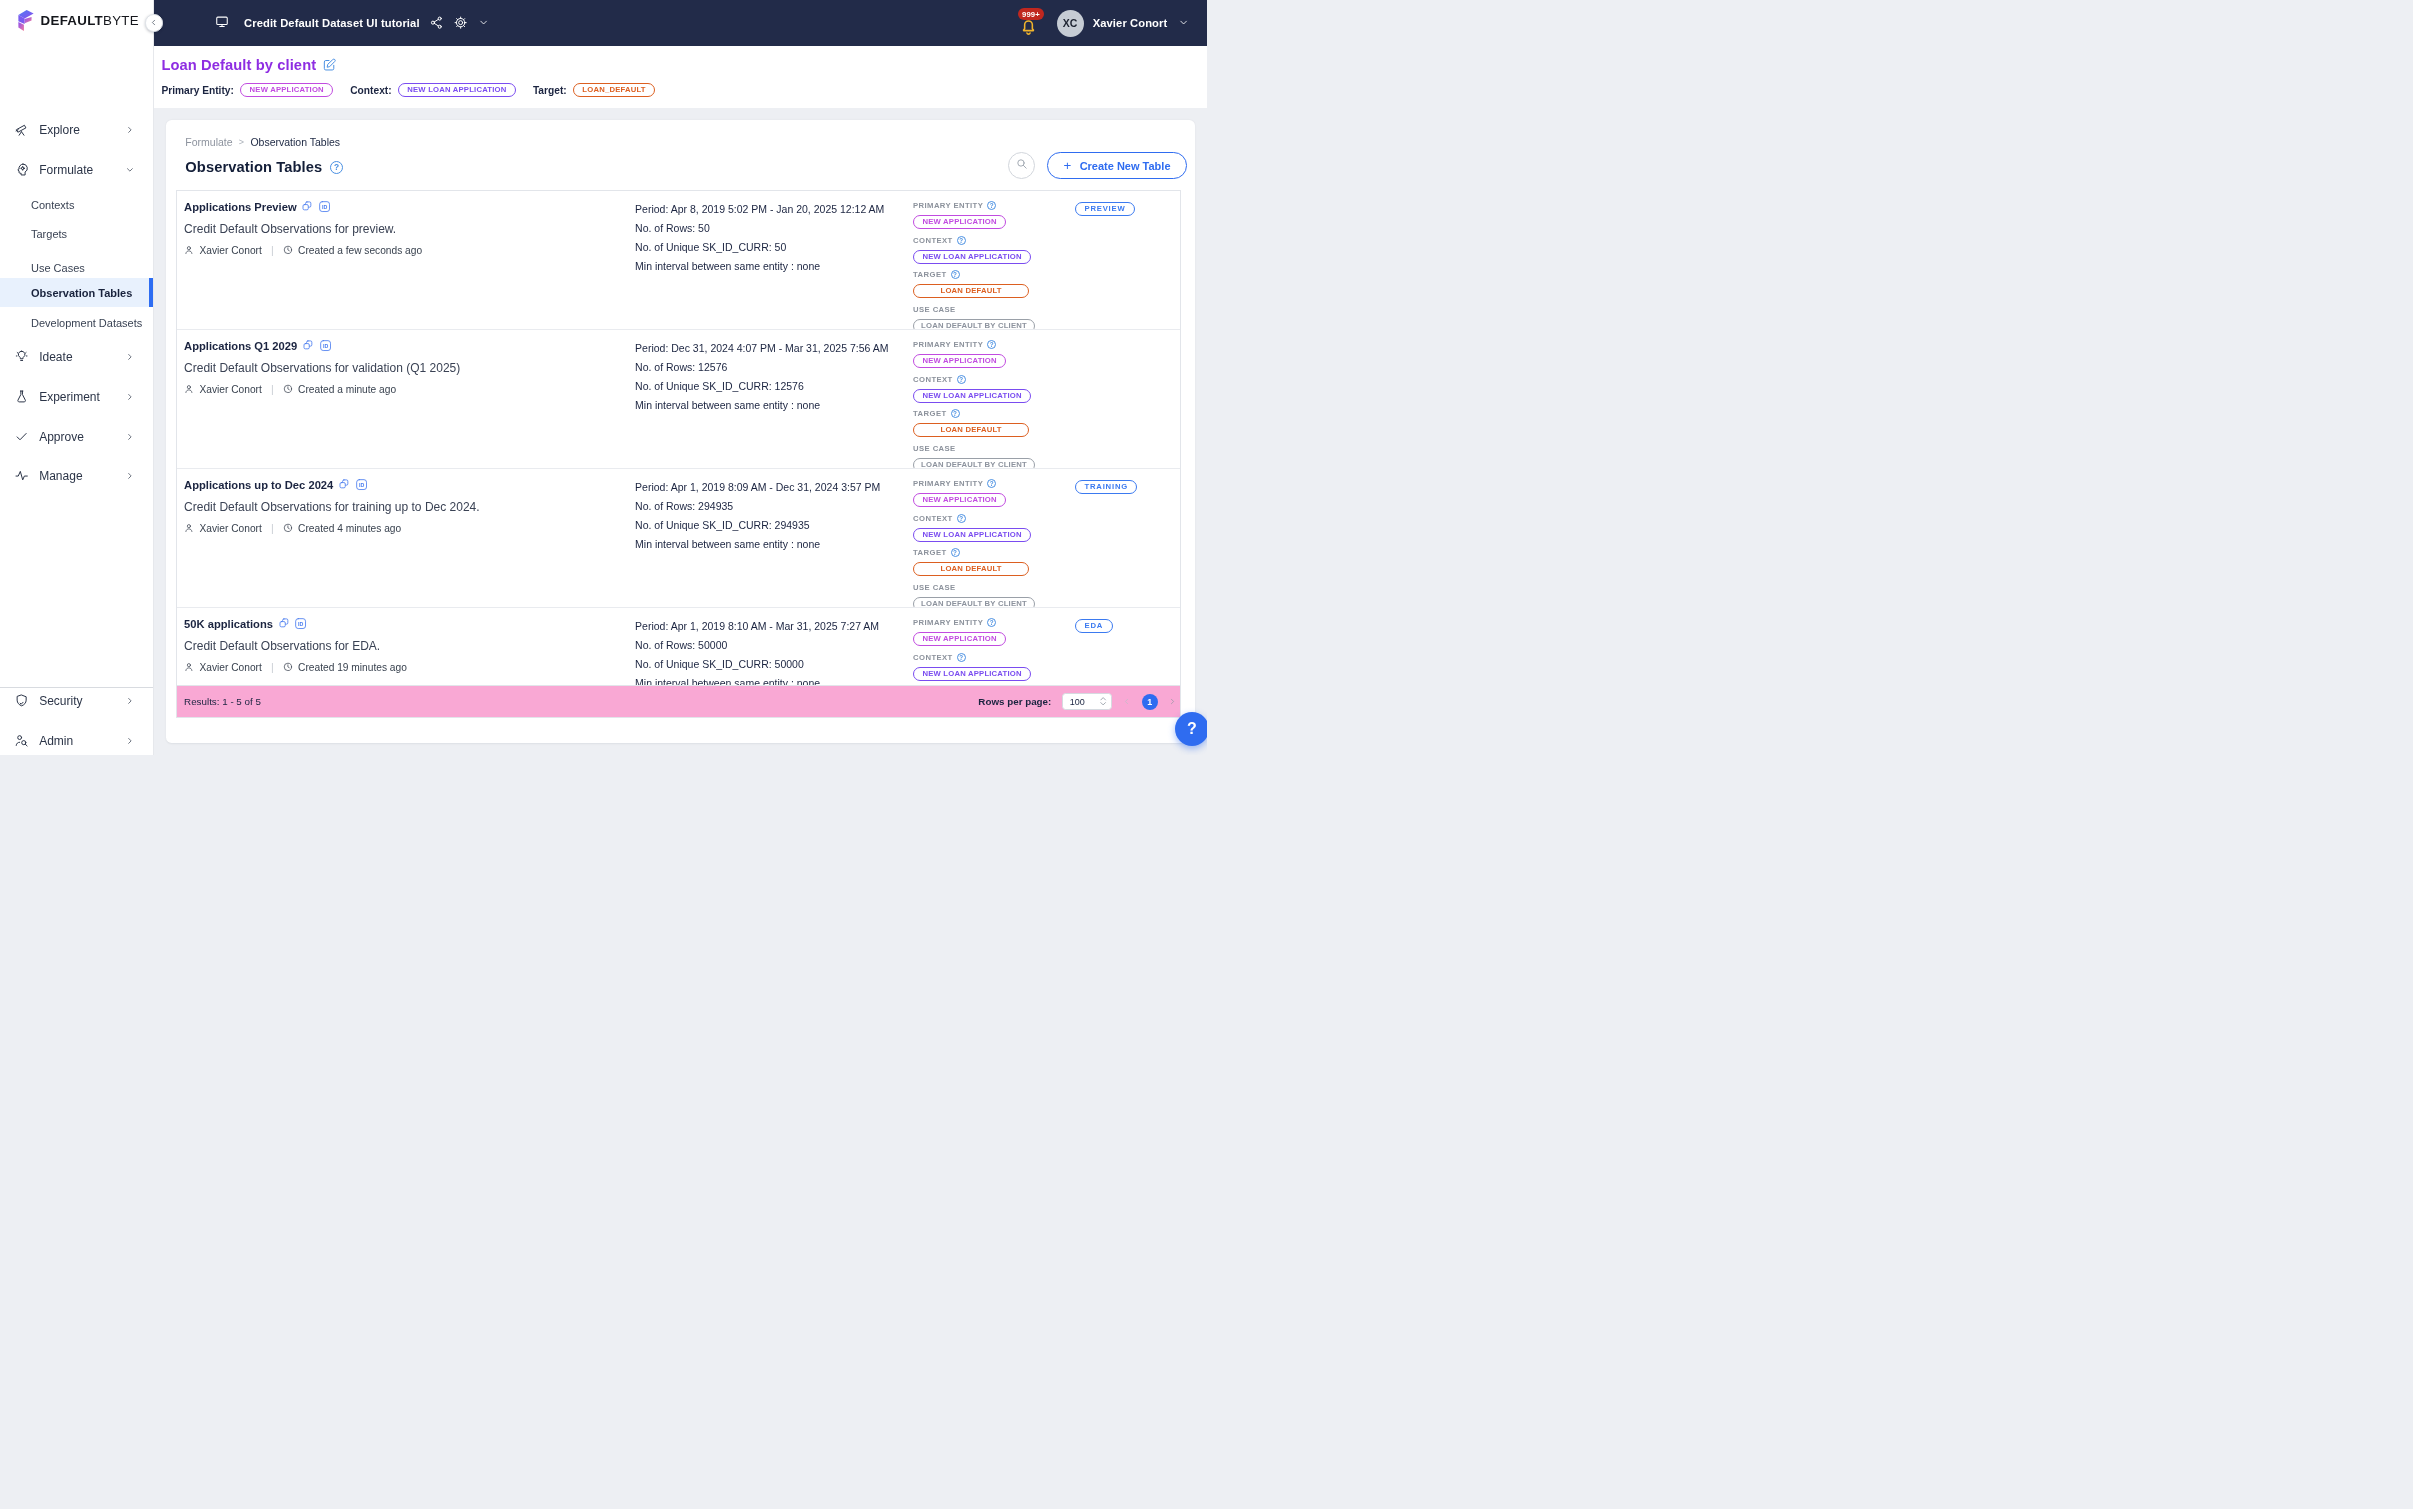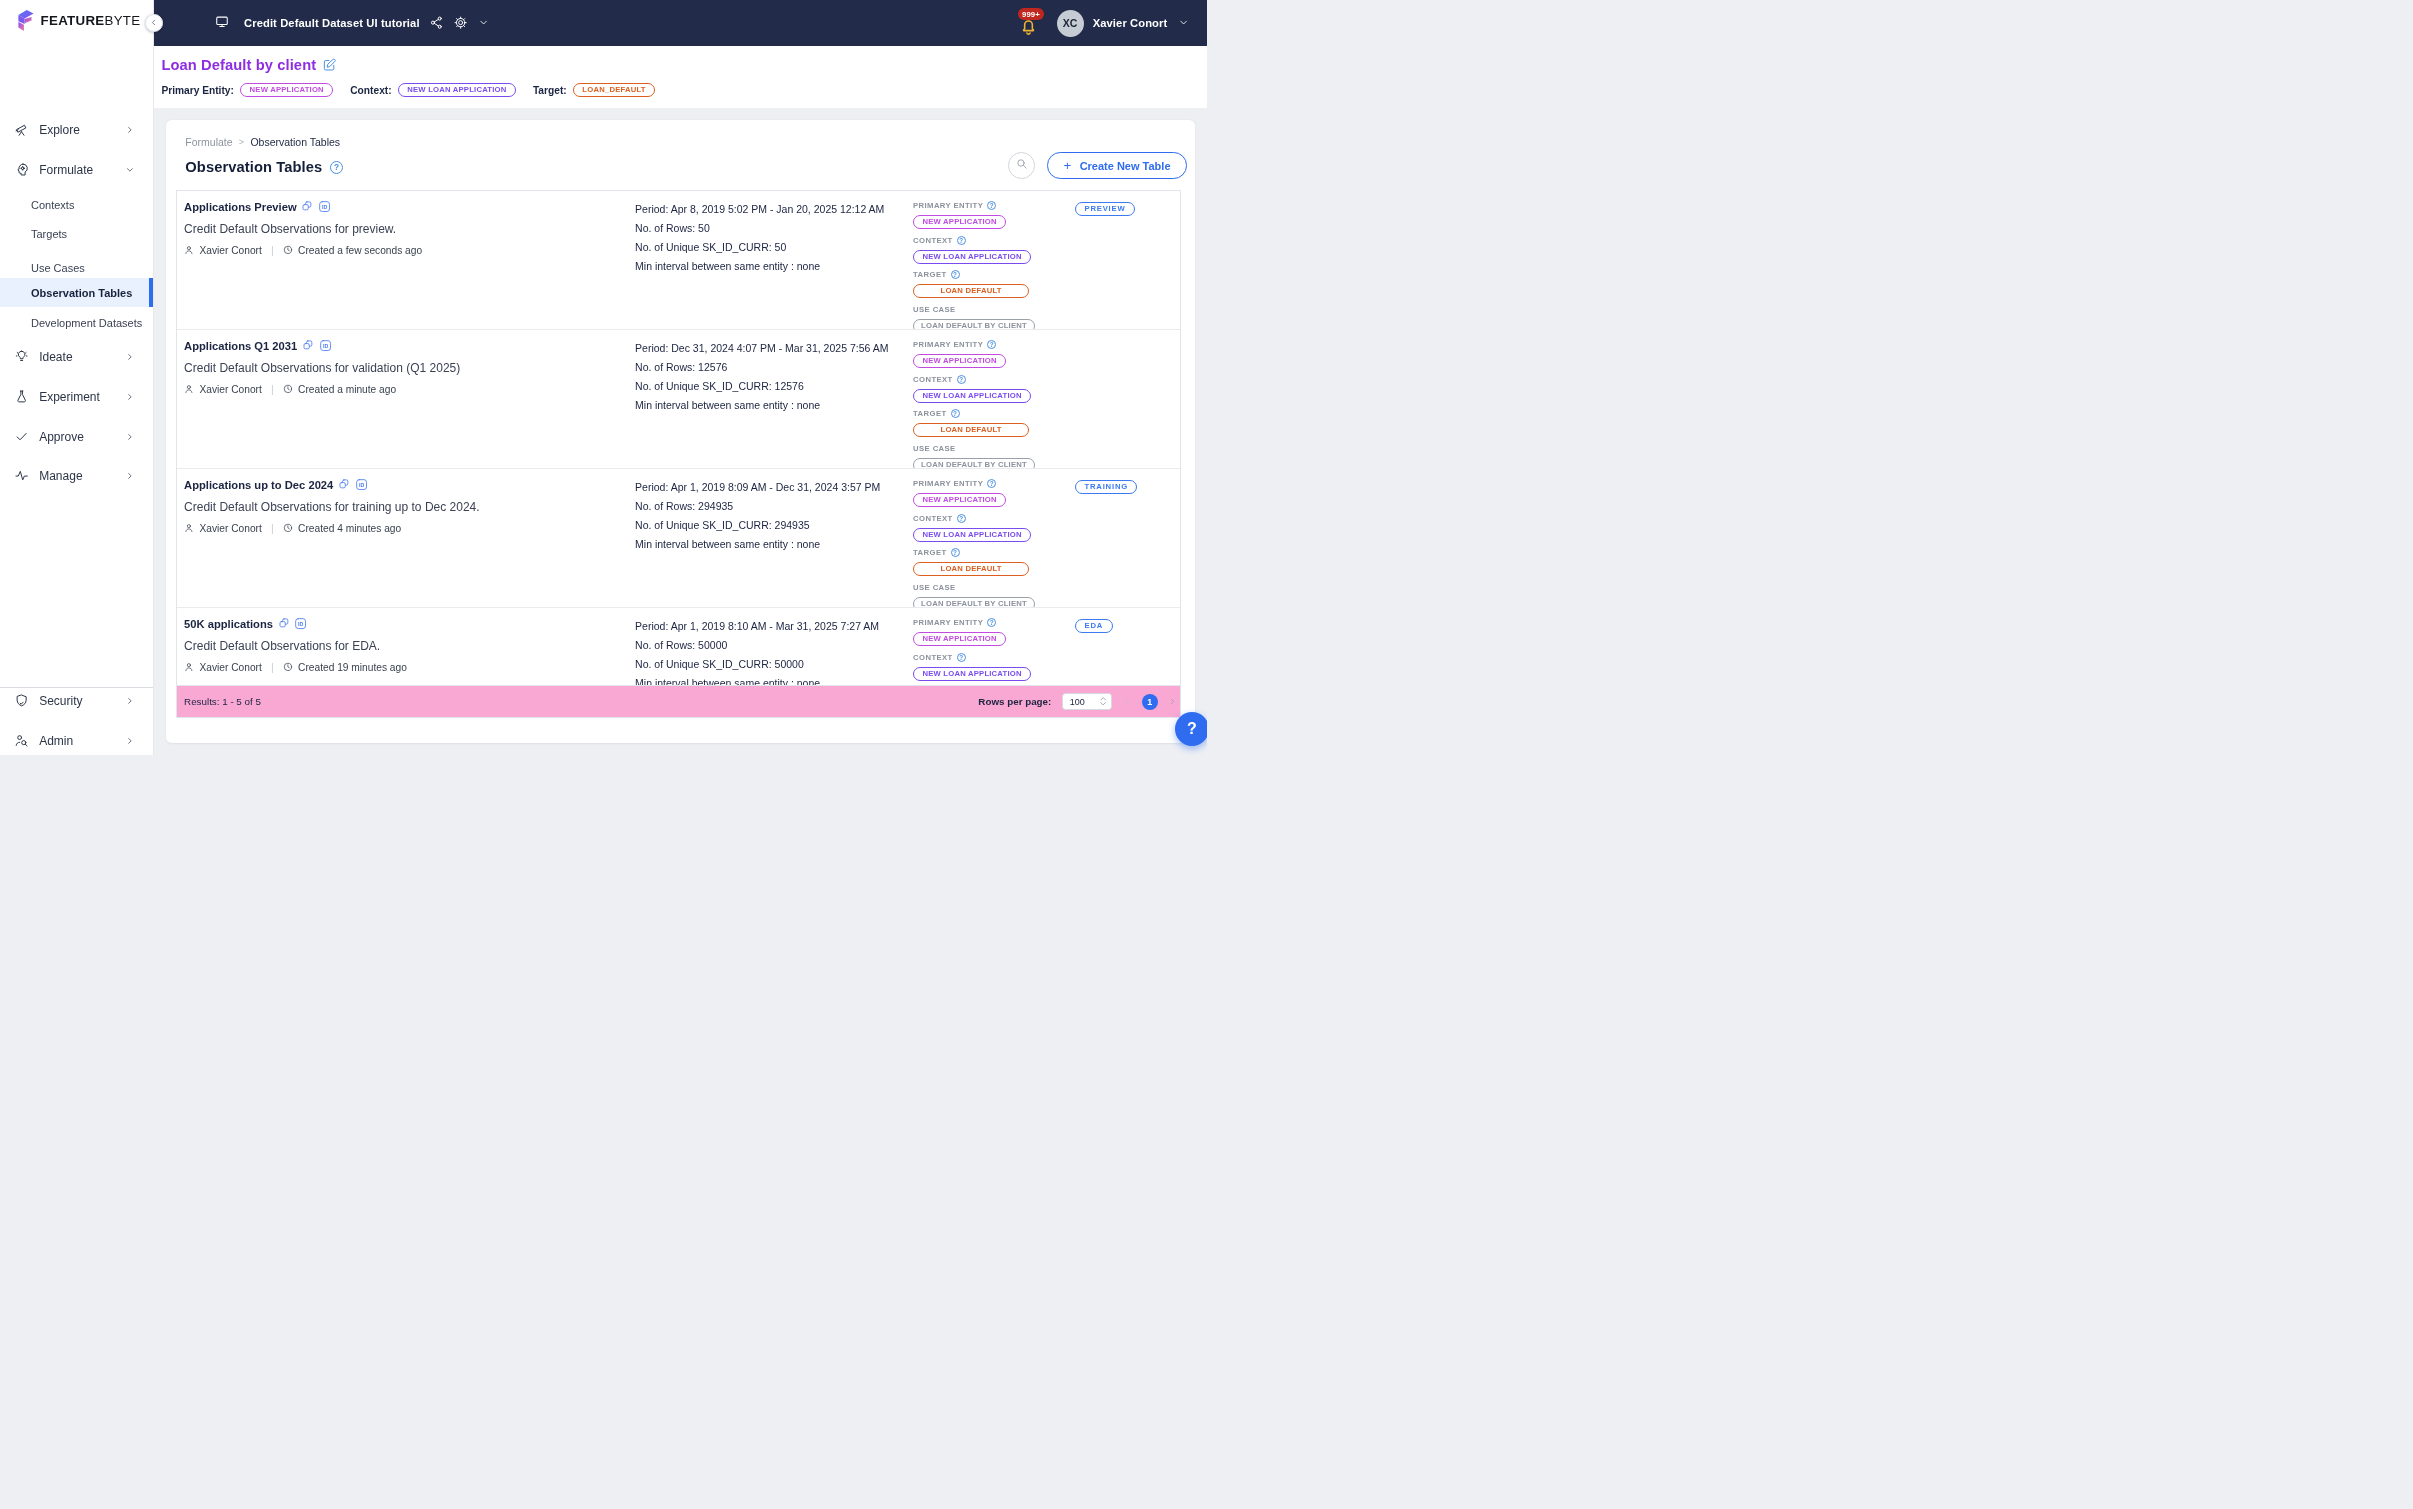--- a/index.html
+++ b/index.html
@@ -143,21 +143,21 @@
           <linearGradient id="lg2" x1="0" y1="0" x2="1" y2="1">
             <stop offset="0" stop-color="#8d4df0"></stop>
               <stop offset="1" stop-color="#f07d9e"></stop>
           </linearGradient>
         </defs>
         <polygon points="2,7 14,0 24,5 11,12" fill="url(#lg1)"></polygon>
         <polygon points="2,7 11,12 11,20 2,16" fill="#7a5cf0"></polygon>
         <polygon points="11,13 21,10 21,15 11,19" fill="url(#lg2)"></polygon>
         <polygon points="2,17 10,21 10,30 2,25" fill="url(#lg2)"></polygon>
       </svg>
-      <span><span class="lg-b">FEATURE</span><span class="lg-l">BYTE</span></span>
+      <span><span class="lg-b">DEFAULT</span><span class="lg-l">BYTE</span></span>
     </div>
     <nav id="nav">
         <div class="nav-item" style="top:116px">
           <span style="display:flex;color:#2b3447">
             <svg width="13.3" height="13.3" viewBox="0 0 20 20" fill="none" stroke="currentColor" stroke-width="1.5" stroke-linecap="round" stroke-linejoin="round">
               <path d="M2.6 9.8 14.2 3.4l2.2 4L4.8 13.6Z"></path>
               <path d="M1.6 11.9l3.2-1.7M9.7 13.1 6.2 18.4M9.7 13.1l3.8 5.3"></path>
             </svg>
           </span>
           <span class="nv-label">Explore</span>
@@ -437,21 +437,21 @@
                 <div class="lgroup">
                   <div class="llabel">USE CASE</div>
                   <div class="lbadge"><span class="pill b-usecase">LOAN DEFAULT BY CLIENT</span></div>
                 </div>
               </div>
               <div class="cell purpose-cell"><span class="pill b-purpose">PREVIEW</span></div>
             </div>
             <div class="trow tbody-row">
               <div class="cell">
                 <div class="name-line">
-                  <span class="row-name">Applications Q1 2031</span>
+                  <span class="row-name">Applications Q1 2029</span>
                   <span class="ic-btn">
                     <svg width="11.2" height="11.2" viewBox="0 0 20 20" fill="none" stroke="currentColor" stroke-width="1.5" stroke-linecap="round" stroke-linejoin="round">
                       <rect x="6.4" y="1.6" width="9.4" height="9.4" rx="2.4"></rect>
                       <rect x="1.8" y="6.4" width="9.4" height="9.4" rx="2.4" fill="#fff"></rect>
                     </svg>
                   </span>
                   <span class="ic-btn">
                     <svg width="11.2" height="11.2" viewBox="0 0 20 20" fill="none" stroke="currentColor" stroke-width="1.5" stroke-linecap="round" stroke-linejoin="round">
                       <rect x="1.2" y="1.2" width="17.6" height="17.6" rx="4.5"></rect>
                       <text x="10" y="13.6" font-size="9.5" font-weight="700" fill="currentColor" stroke="none" text-anchor="middle" font-family="Liberation Sans, sans-serif">ID</text>

